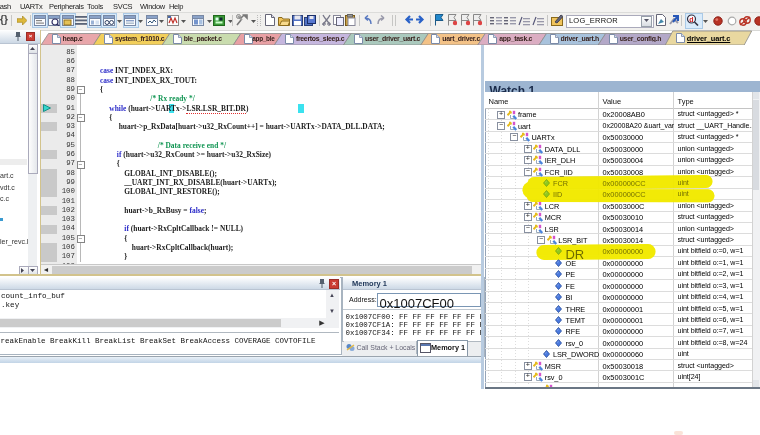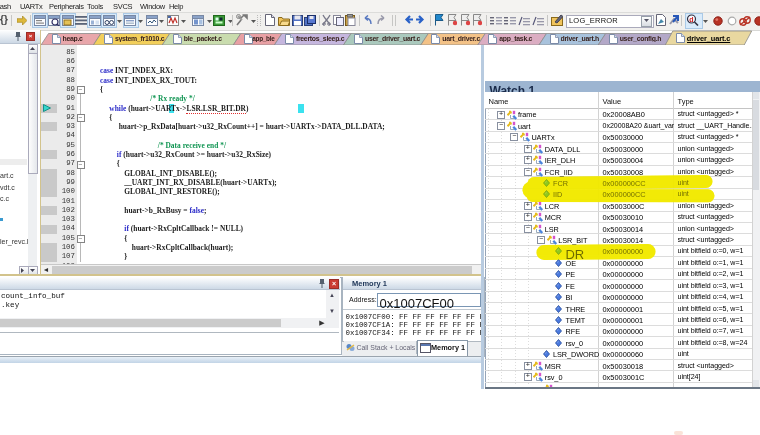--- a/index.html
+++ b/index.html
@@ -444,20 +444,21 @@
     </div>
 <div class="abs" style="left:1px;top:291.5px;font-size:7.6px;line-height:9px;color:#111;white-space:pre;font-family:'Liberation Mono',monospace;">count_info_buf
 .key</div>
 <div class="abs" style="left:325.5px;top:289.5px;width:13px;height:28px;background:#f0f1f3;"></div>
 <div class="abs" style="left:327px;top:290.5px;width:10px;height:9px;font-size:6px;line-height:9px;text-align:center;color:#445;">▲</div>
 <div class="abs" style="left:327px;top:307px;width:10px;height:9px;font-size:6px;line-height:9px;text-align:center;color:#445;">▼</div>
 <div class="abs" style="left:0;top:317.8px;width:339px;height:10px;background:#f0f1f3;"></div>
 <div class="abs" style="left:0;top:318.6px;width:281px;height:8.4px;background:#cbcbcb;"></div>
 <div class="abs" style="left:315px;top:318.2px;width:14px;height:9px;font-size:7px;line-height:9px;text-align:center;color:#333;">▶</div>
 <div class="abs" style="left:0;top:331.5px;width:339px;height:17px;background:#fff;border-top:1px solid #b0b8c0;"></div>
+<div class="abs" style="left:0.5px;top:336.5px;font-size:7.5px;color:#111;white-space:pre;font-family:'Liberation Mono',monospace;">reakEnable BreakKill BreakList BreakSet BreakAccess COVERAGE COVTOFILE</div>
 <div class="abs" style="left:342px;top:276.5px;width:141px;height:78px;background:#fff;border:1px solid #a8b4c0;"></div>
 <div class="abs" style="left:342.5px;top:276.5px;width:140px;height:12.5px;">
       <div class="cap" style="width:100%;height:100%"></div>
     </div>
 <div class="abs" style="left:352px;top:278.8px;font-size:7.5px;font-weight:bold;color:#1d3557;">Memory 1</div>
 <div class="abs" style="left:349px;top:296px;font-size:7px;color:#111;">Address:</div>
 <div class="abs" style="left:377px;top:292.8px;width:102px;height:12px;background:#fff;border:1px solid #7a96b4;"></div>
 <div class="abs" style="left:379.5px;top:295.5px;font-size:13px;color:#111;">0x1007CF00</div>
 <div class="abs" style="left:342.5px;top:309.3px;width:140px;height:1px;background:#c0c8d0;"></div>
 <div class="abs" style="left:345.5px;top:312.5px;width:135px;height:26px;font-size:7.45px;line-height:8.4px;color:#111;white-space:pre;overflow:hidden;font-family:'Liberation Mono',monospace;">0x1007CF00: FF FF FF FF FF FF FF

